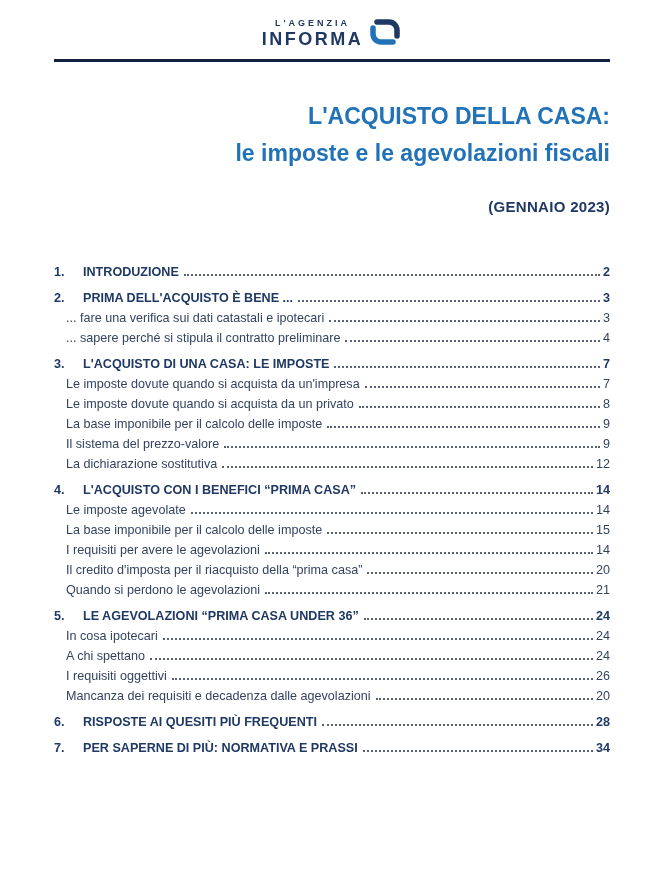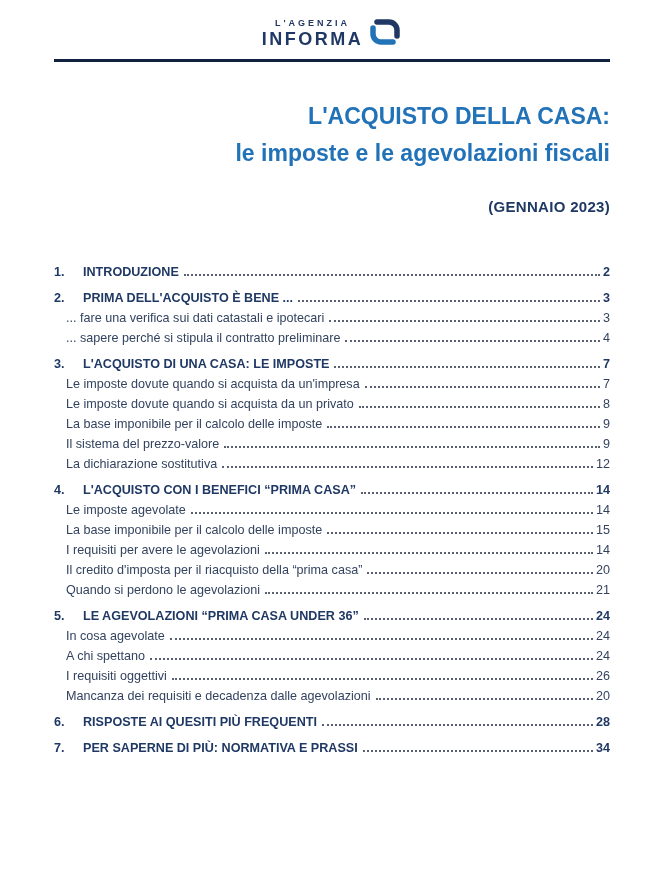--- a/index.html
+++ b/index.html
@@ -156,21 +156,21 @@
         <span class="leader"></span>
         <span class="pnum">21</span>
       </div>
       <div class="toc-row toc-section">
         <span class="num">5.</span>
         <span class="label">LE AGEVOLAZIONI “PRIMA CASA UNDER 36”</span>
         <span class="leader"></span>
         <span class="pnum">24</span>
       </div>
       <div class="toc-row toc-sub">
-        <span class="label">In cosa agevolate</span>
+        <span class="label">In cosa ipotecari</span>
         <span class="leader"></span>
         <span class="pnum">24</span>
       </div>
       <div class="toc-row toc-sub">
         <span class="label">A chi spettano</span>
         <span class="leader"></span>
         <span class="pnum">24</span>
       </div>
       <div class="toc-row toc-sub">
         <span class="label">I requisiti oggettivi</span>

